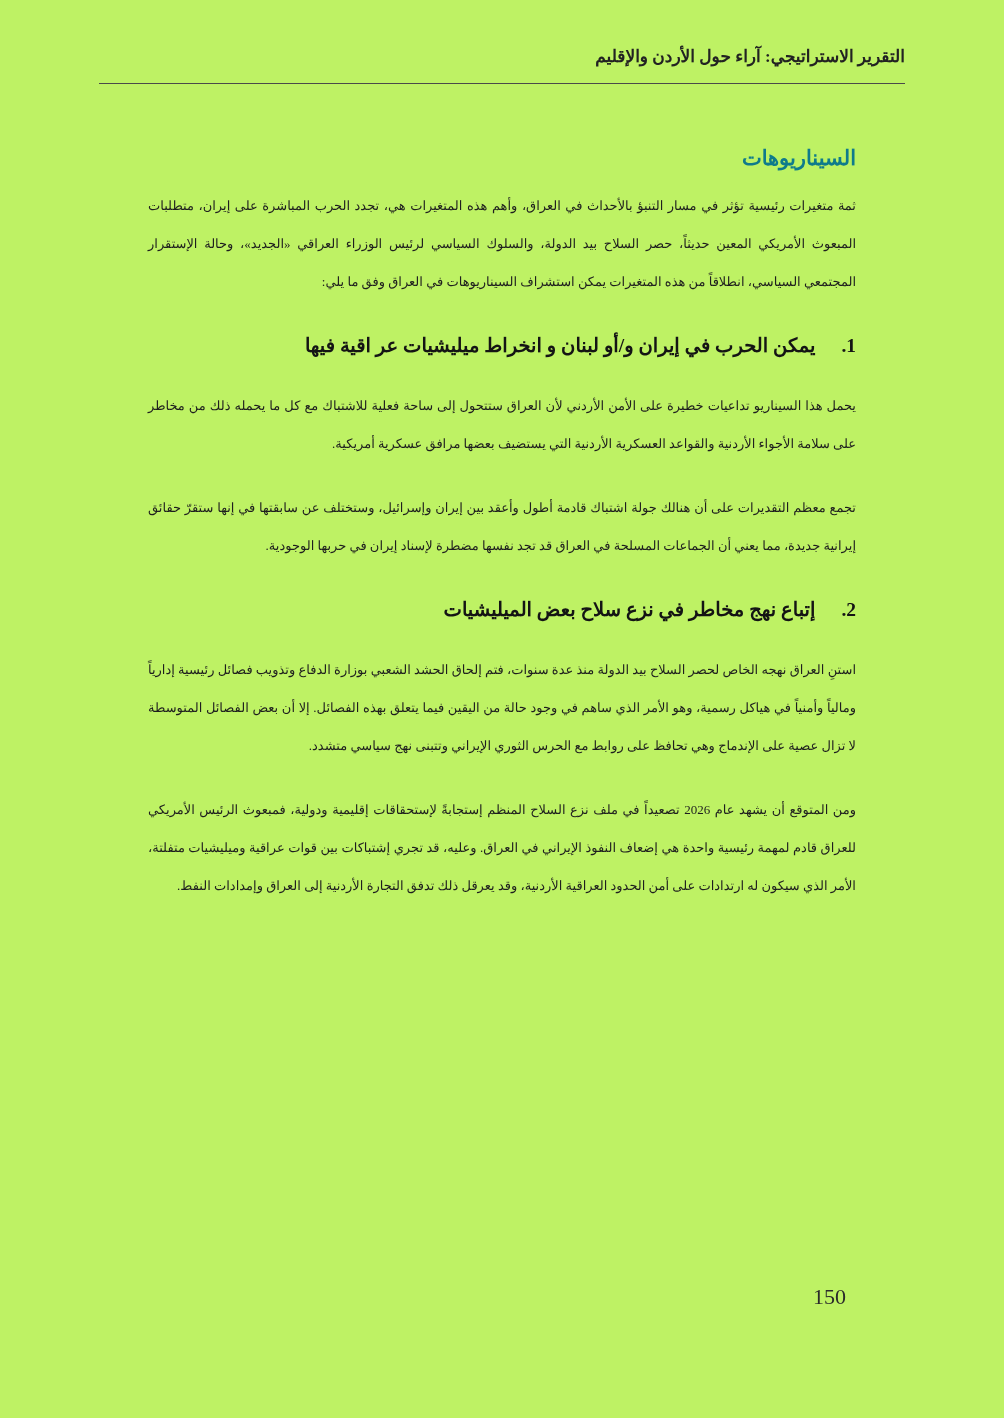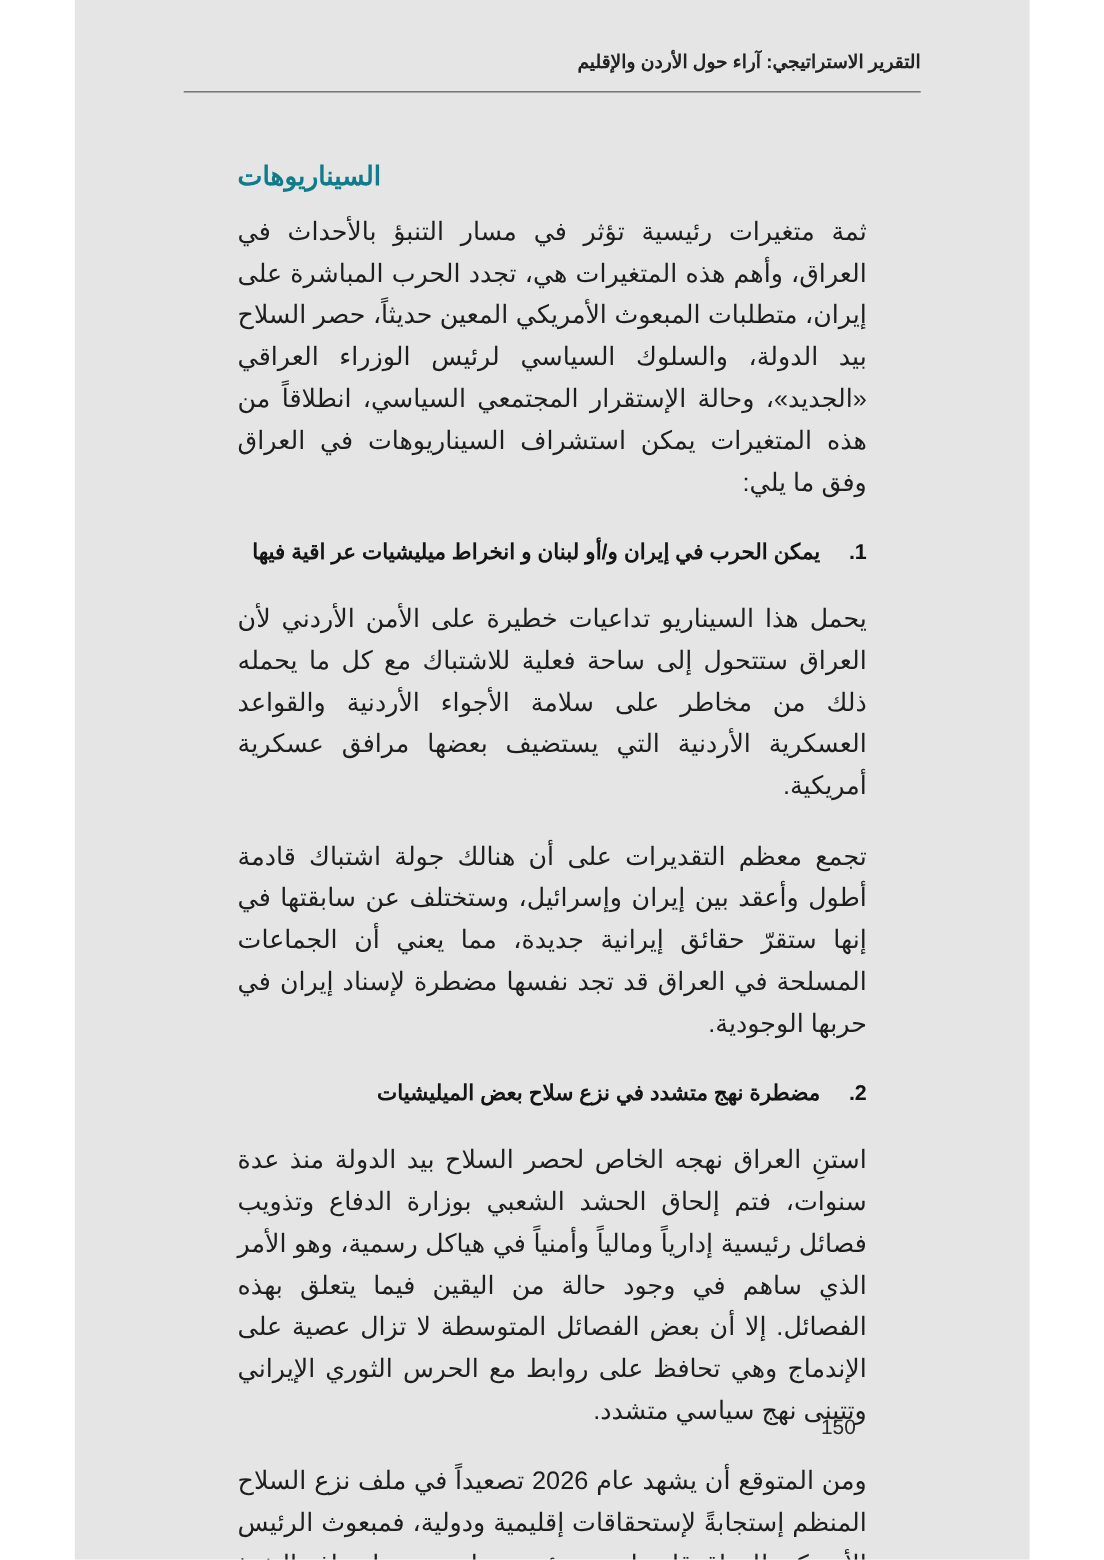--- a/index.html
+++ b/index.html
@@ -2,26 +2,26 @@
 <html lang="ar" dir="rtl"><head>
 <meta charset="utf-8">
 <style>
   html, body {
     margin: 0;
     padding: 0;
     background: #ffffff;
   }
   .page {
     position: relative;
-    width: 868px;
+    width: 1004px;
     height: 1418px;
     margin: 0 auto;
-    background: #e5e5e5;
+    background: #bef264;
     direction: rtl;
-    font-family: Liberation Sans, sans-serif;
+    font-family: Liberation Serif, serif;
     color: #1c1c1c;
     overflow: hidden;
     box-sizing: border-box;
   }
   .page-header {
     padding: 46px 99px 0 99px;
   }
   .header-title {
     font-size: 17px;
     font-weight: 600;
@@ -31,27 +31,27 @@
   }
   .header-rule {
     border-bottom: 1.5px solid #4a4a4a;
     height: 0;
   }
   .content {
     padding: 0 148px;
   }
   .section-title {
     color: #0f7b8b;
-    font-size: 24px;
+    font-size: 21px;
     font-weight: bold;
     margin: 62px 0 16px 0;
-    text-align: left;
+    text-align: right;
   }
   .body-para {
-    font-size: 23px;
+    font-size: 13px;
     line-height: 38px;
     text-align: justify;
     text-justify: inter-word;
     margin: 0 0 26px 0;
     color: #1e1e1e;
   }
   .scenario-heading {
     display: flex;
     flex-direction: row;
     gap: 26px;
@@ -62,21 +62,21 @@
     color: #141414;
     margin: 0 0 22px 0;
   }
   .scenario-heading .num {
     white-space: nowrap;
   }
   .page-number {
     position: absolute;
     bottom: 108px;
     right: 158px;
-    font-size: 19px;
+    font-size: 22px;
     color: #2b2b2b;
     direction: ltr;
   }
 </style>
 </head>
 <body>
 
 <div class="page">
 
   <div class="page-header">
@@ -94,21 +94,21 @@
       <span class="num">1.</span>
       <span class="heading-text">يمكن الحرب في إيران و/أو لبنان و انخراط ميليشيات عر اقية فيها</span>
     </div>
 
     <p class="body-para">يحمل هذا السيناريو تداعيات خطيرة على الأمن الأردني لأن العراق ستتحول إلى ساحة فعلية للاشتباك مع كل ما يحمله ذلك من مخاطر على سلامة الأجواء الأردنية والقواعد العسكرية الأردنية التي يستضيف بعضها مرافق عسكرية أمريكية.</p>
 
     <p class="body-para">تجمع معظم التقديرات على أن هنالك جولة اشتباك قادمة أطول وأعقد بين إيران وإسرائيل، وستختلف عن سابقتها في إنها ستقرّ حقائق إيرانية جديدة، مما يعني أن الجماعات المسلحة في العراق قد تجد نفسها مضطرة لإسناد إيران في حربها الوجودية.</p>
 
     <div class="scenario-heading">
       <span class="num">2.</span>
-      <span class="heading-text">مضطرة نهج متشدد في نزع سلاح بعض الميليشيات</span>
+      <span class="heading-text">إتباع نهج مخاطر في نزع سلاح بعض الميليشيات</span>
     </div>
 
     <p class="body-para">استنِ العراق نهجه الخاص لحصر السلاح بيد الدولة منذ عدة سنوات، فتم إلحاق الحشد الشعبي بوزارة الدفاع وتذويب فصائل رئيسية إدارياً ومالياً وأمنياً في هياكل رسمية، وهو الأمر الذي ساهم في وجود حالة من اليقين فيما يتعلق بهذه الفصائل. إلا أن بعض الفصائل المتوسطة لا تزال عصية على الإندماج وهي تحافظ على روابط مع الحرس الثوري الإيراني وتتبنى نهج سياسي متشدد.</p>
 
     <p class="body-para">ومن المتوقع أن يشهد عام 2026 تصعيداً في ملف نزع السلاح المنظم إستجابةً لإستحقاقات إقليمية ودولية، فمبعوث الرئيس الأمريكي للعراق قادم لمهمة رئيسية واحدة هي إضعاف النفوذ الإيراني في العراق. وعليه، قد تجري إشتباكات بين قوات عراقية وميليشيات متفلتة، الأمر الذي سيكون له ارتدادات على أمن الحدود العراقية الأردنية، وقد يعرقل ذلك تدفق التجارة الأردنية إلى العراق وإمدادات النفط.</p>
 
   </div>
 
   <div class="page-number">150</div>
 

